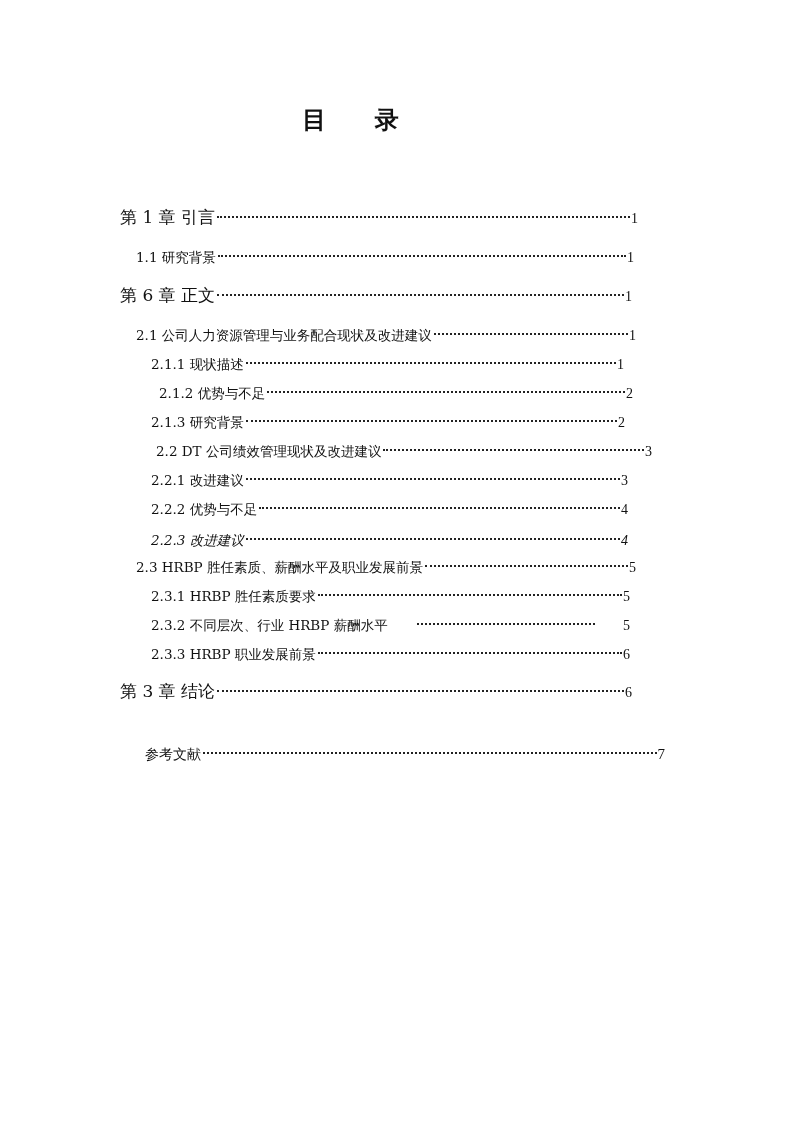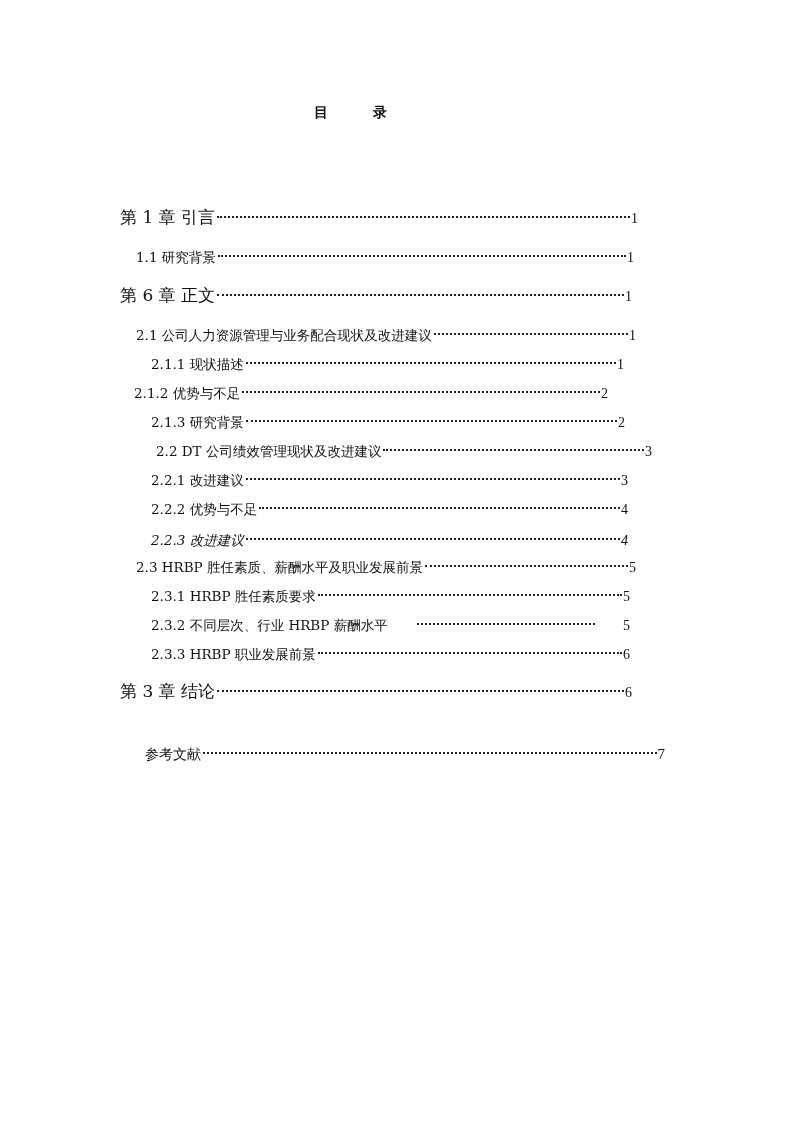--- a/index.html
+++ b/index.html
@@ -22,21 +22,21 @@
     background: #ffffff;
   }
   .toc-title {
     position: absolute;
     top: 104px;
     left: 0;
     width: 707px;
     text-align: center;
     font-family: "DejaVu Sans", "Liberation Sans", sans-serif;
     font-weight: bold;
-    font-size: 14px;
+    font-size: 24px;
     letter-spacing: 20px;
     text-indent: 14px;
   }
   .toc-entry {
     position: absolute;
     display: flex;
     align-items: baseline;
     white-space: nowrap;
     height: 22px;
     line-height: 22px;
@@ -101,21 +101,21 @@
     <span class="leader"></span>
     <span class="page-num">1</span>
   </div>
 
   <div class="toc-entry lvl3" style="left:151px; top:347px; width:473px;">
     <span class="label">2.1.1  现状描述 </span>
     <span class="leader"></span>
     <span class="page-num">1</span>
   </div>
 
-  <div class="toc-entry lvl3" style="left:134px; top:376px; width:474px;">
+  <div class="toc-entry lvl3" style="left:159px; top:376px; width:474px;">
     <span class="label">2.1.2  优势与不足 </span>
     <span class="leader"></span>
     <span class="page-num">2</span>
   </div>
 
   <div class="toc-entry lvl3" style="left:151px; top:405px; width:474px;">
     <span class="label">2.1.3  研究背景 </span>
     <span class="leader"></span>
     <span class="page-num">2</span>
   </div>

